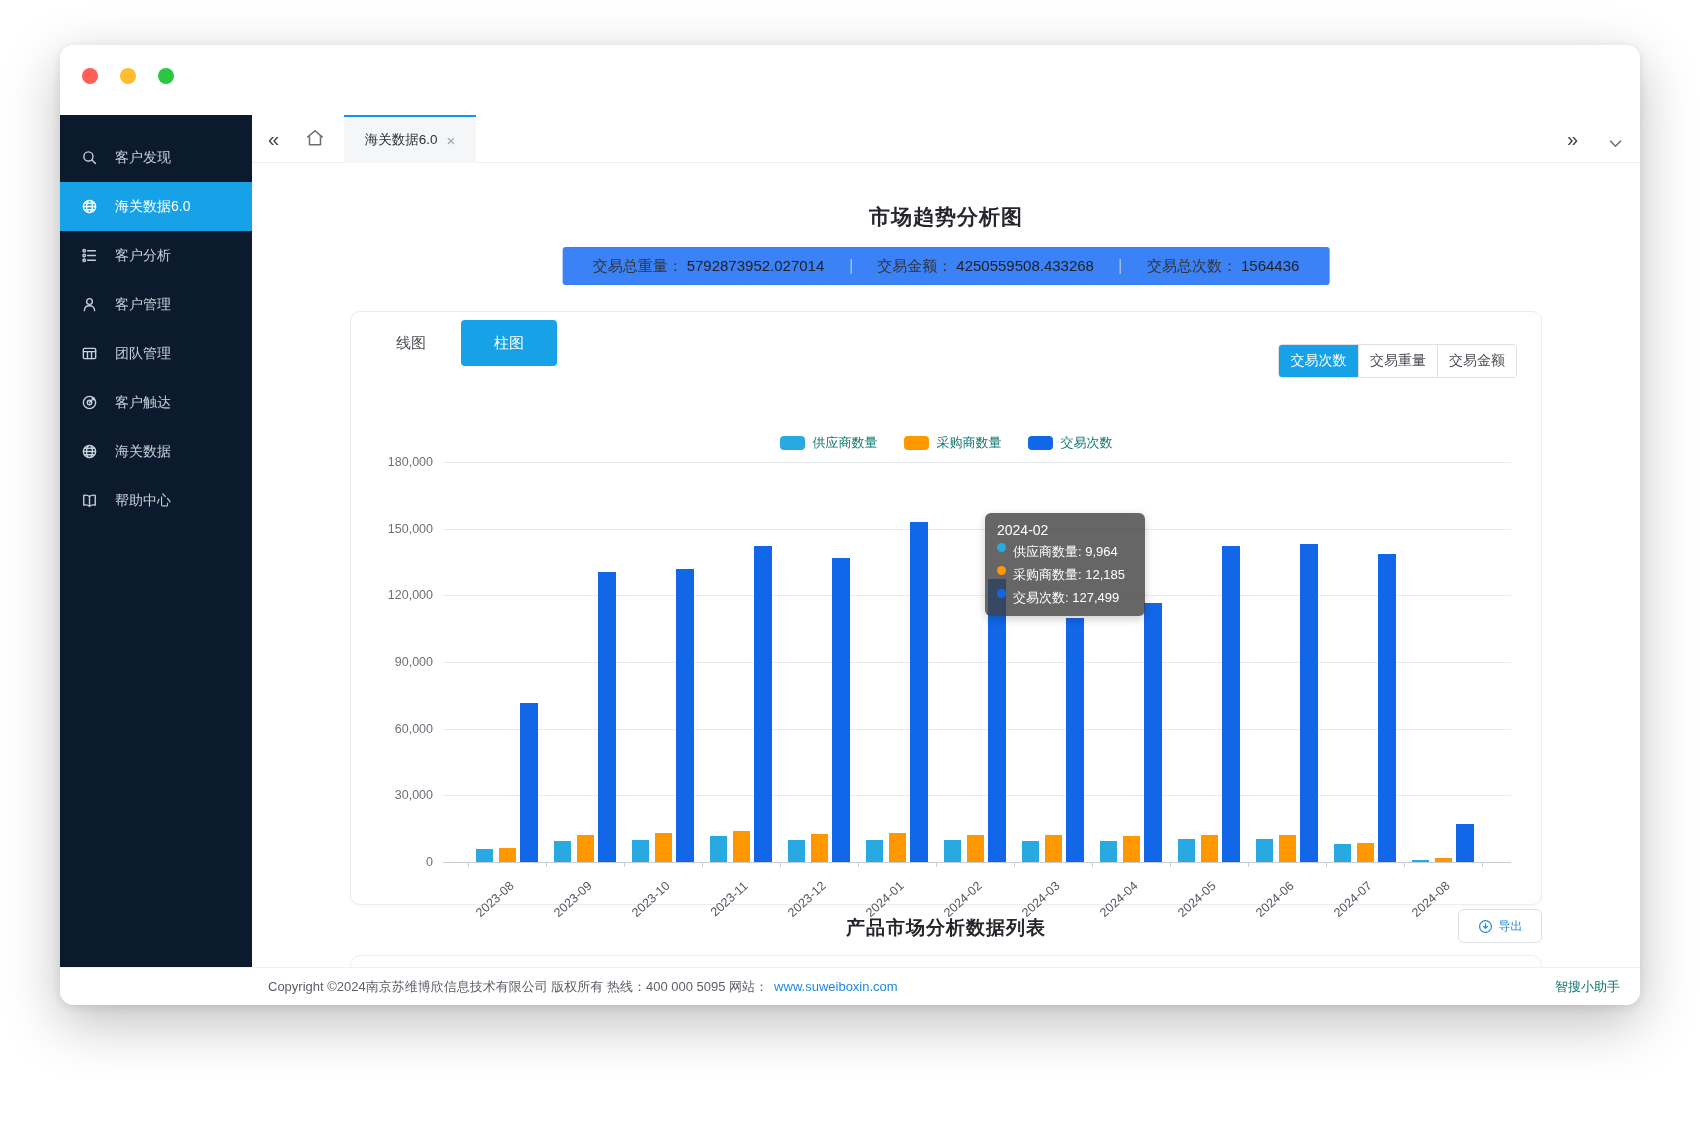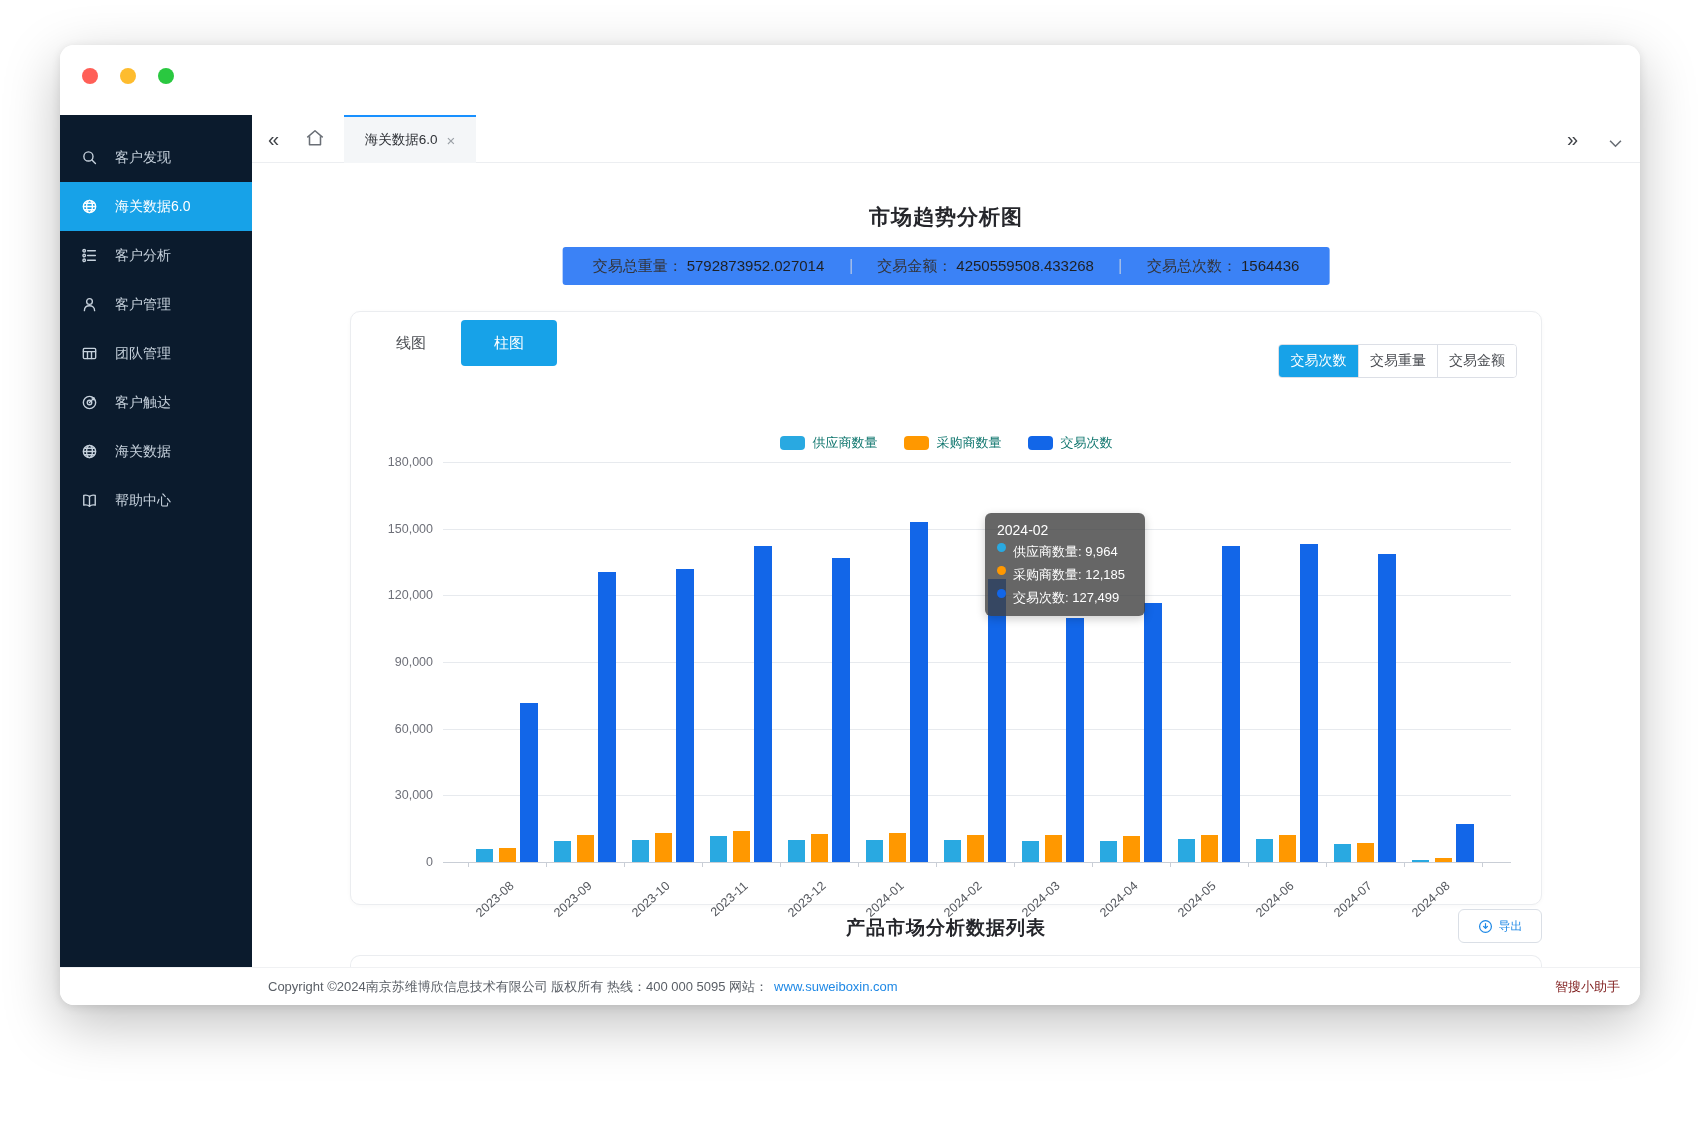--- a/index.html
+++ b/index.html
@@ -70,21 +70,21 @@
     font-size:19px; font-weight:700; color:#25262B; letter-spacing:1px; }
   .export-btn { position:absolute; top:746px; left:1206px; width:84px; height:34px;
     background:#fff; border:1px solid #DADFE6; border-radius:6px; color:#1E88E5;
     font-size:12px; display:flex; align-items:center; justify-content:center; gap:6px; cursor:pointer; }
   .table-stub { position:absolute; top:792px; left:98px; width:1192px; height:40px;
     background:#fff; border:1px solid #EBEDF0; border-bottom:none; border-radius:10px 10px 0 0; }
   .footer { position:absolute; left:0; right:0; bottom:0; height:38px; background:#fff;
     border-top:1px solid #F0F1F3; display:flex; align-items:center;
     padding:0 20px 0 208px; font-size:13px; color:#5A5F66; }
   .footer a { color:#1E88E5; text-decoration:none; margin-left:6px; cursor:pointer; }
-  .assistant { margin-left:auto; color:#7f1d1d; cursor:pointer; }
+  .assistant { margin-left:auto; color:#0f766e; cursor:pointer; }
 </style>
 </head>
 <body>
 
 <div class="window">
 
   <div class="titlebar">
     <div class="lights">
       <div class="light" id="light-0" style="background: rgb(255, 95, 87);"></div>
       <div class="light" id="light-1" style="background: rgb(254, 188, 46);"></div>

